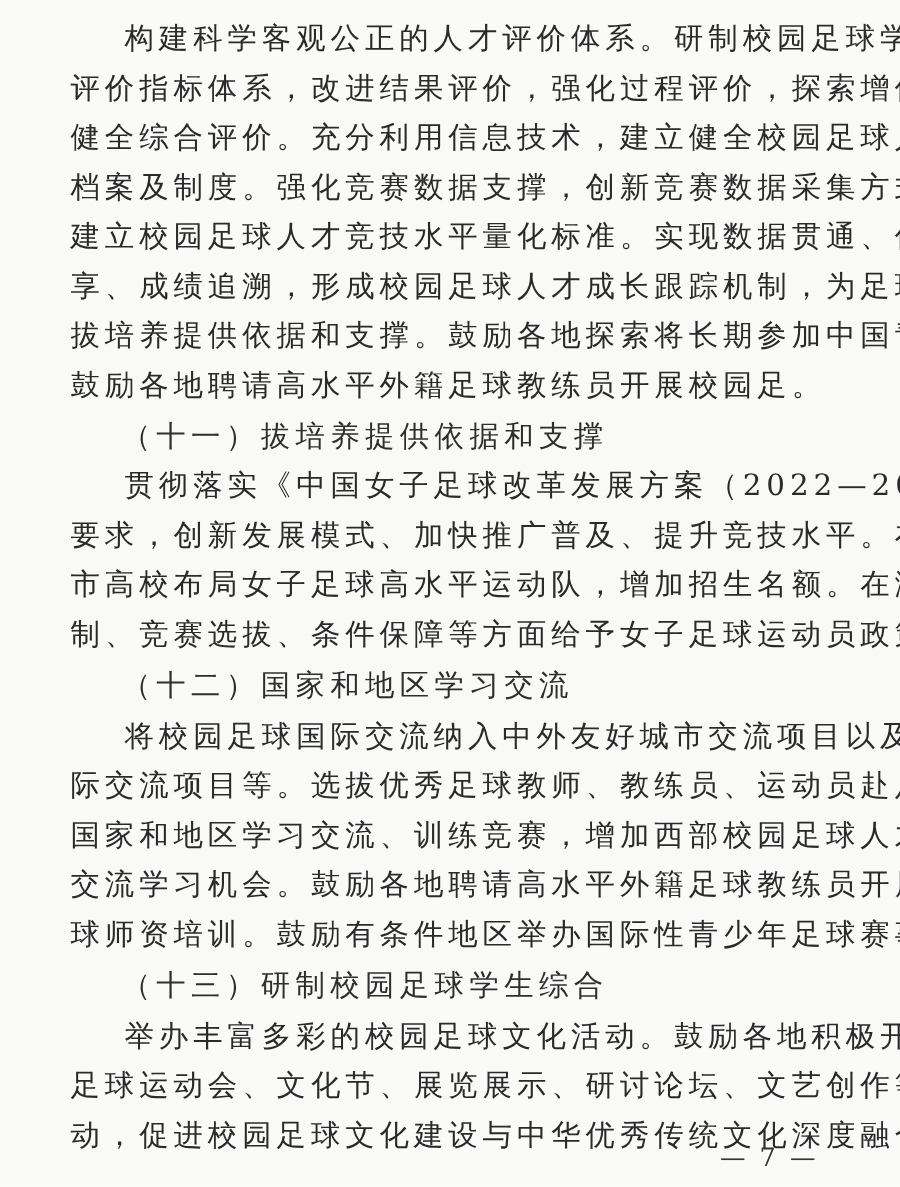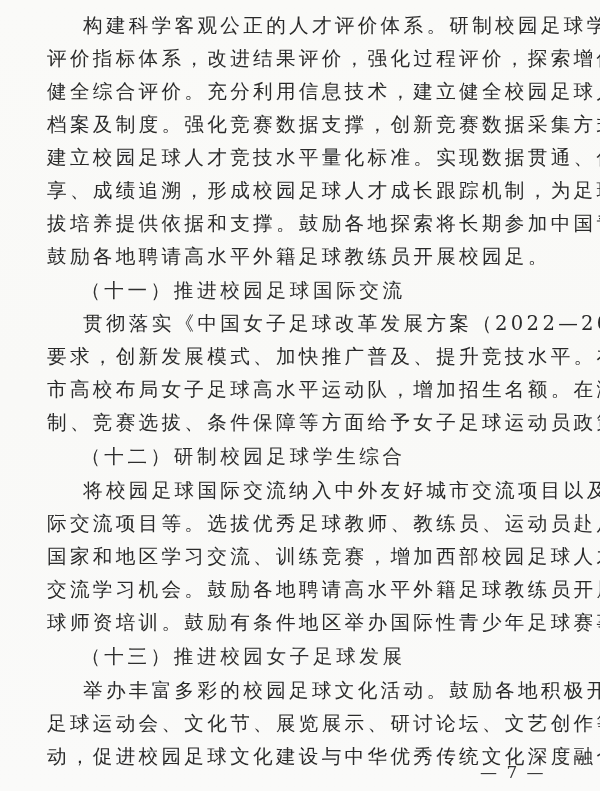--- a/index.html
+++ b/index.html
@@ -63,30 +63,30 @@
 <div class="page">
   <div class="content">
     <div class="line indent" style="top:0px">构建科学客观公正的人才评价体系。研制校园足球学生综合</div>
     <div class="line" style="top:33px">评价指标体系，改进结果评价，强化过程评价，探索增值评价，</div>
     <div class="line" style="top:66px">健全综合评价。充分利用信息技术，建立健全校园足球人才电子</div>
     <div class="line" style="top:99px">档案及制度。强化竞赛数据支撑，创新竞赛数据采集方式方法，</div>
     <div class="line" style="top:132px">建立校园足球人才竞技水平量化标准。实现数据贯通、信息共</div>
     <div class="line" style="top:165px">享、成绩追溯，形成校园足球人才成长跟踪机制，为足球人才选</div>
     <div class="line" style="top:198px">拔培养提供依据和支撑。鼓励各地探索将长期参加中国青少年足</div>
     <div class="line" style="top:231px">鼓励各地聘请高水平外籍足球教练员开展校园足。</div>
-    <div class="line heading" style="top:265px">（十一）推进校园足球国际交流</div>
+    <div class="line heading" style="top:265px">（十一）拔培养提供依据和支撑</div>
     <div class="line indent" style="top:298px">贯彻落实《中国女子足球改革发展方案（2022—2035 年）》</div>
     <div class="line" style="top:331px">要求，创新发展模式、加快推广普及、提升竞技水平。在一线城</div>
     <div class="line" style="top:364px">市高校布局女子足球高水平运动队，增加招生名额。在激励机</div>
     <div class="line" style="top:397px">制、竞赛选拔、条件保障等方面给予女子足球运动员政策倾斜。</div>
-    <div class="line heading" style="top:431px">（十二）研制校园足球学生综合</div>
+    <div class="line heading" style="top:431px">（十二）国家和地区学习交流</div>
     <div class="line indent" style="top:465px">将校园足球国际交流纳入中外友好城市交流项目以及中外校</div>
     <div class="line" style="top:498px">际交流项目等。选拔优秀足球教师、教练员、运动员赴足球发达</div>
     <div class="line" style="top:531px">国家和地区学习交流、训练竞赛，增加西部校园足球人才赴国外</div>
     <div class="line" style="top:564px">交流学习机会。鼓励各地聘请高水平外籍足球教练员开展校园足</div>
     <div class="line" style="top:597px">球师资培训。鼓励有条件地区举办国际性青少年足球赛事。</div>
-    <div class="line heading" style="top:631px">（十三）推进校园女子足球发展</div>
+    <div class="line heading" style="top:631px">（十三）研制校园足球学生综合</div>
     <div class="line indent" style="top:665px">举办丰富多彩的校园足球文化活动。鼓励各地积极开展校园</div>
     <div class="line" style="top:698px">足球运动会、文化节、展览展示、研讨论坛、文艺创作等特色活</div>
     <div class="line" style="top:731px">动，促进校园足球文化建设与中华优秀传统文化深度融合，展示</div>
   </div>
   <div class="page-number">— 7 —</div>
 </div>
 
 </body></html>

